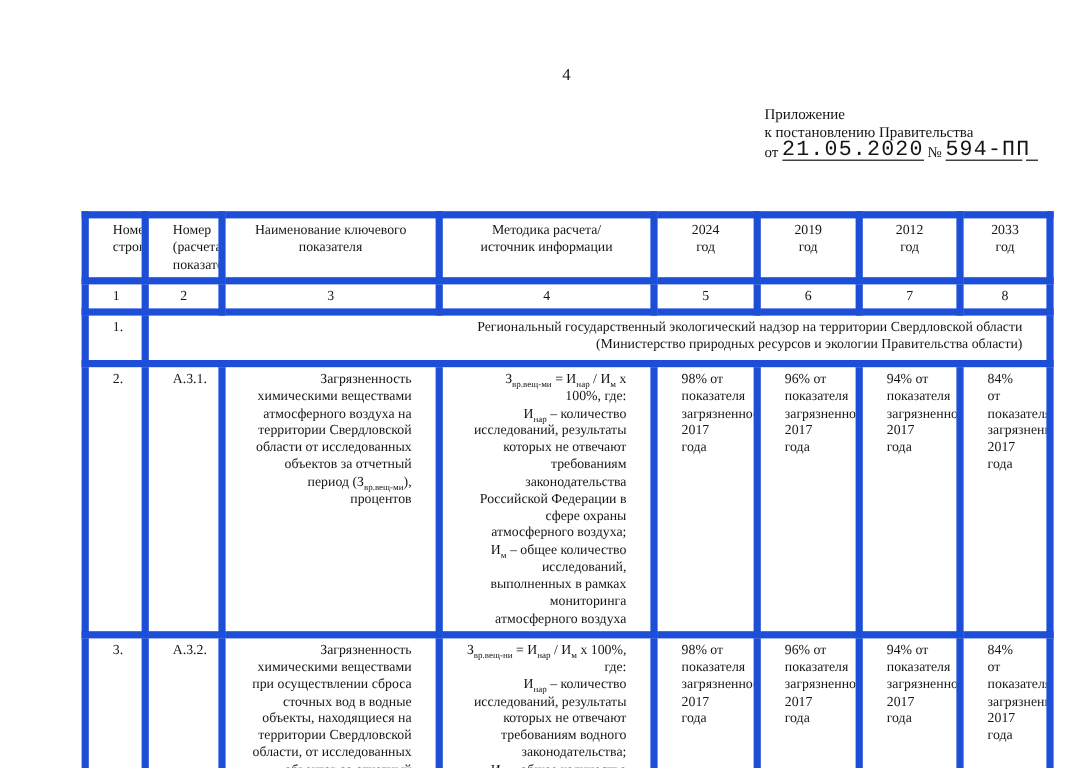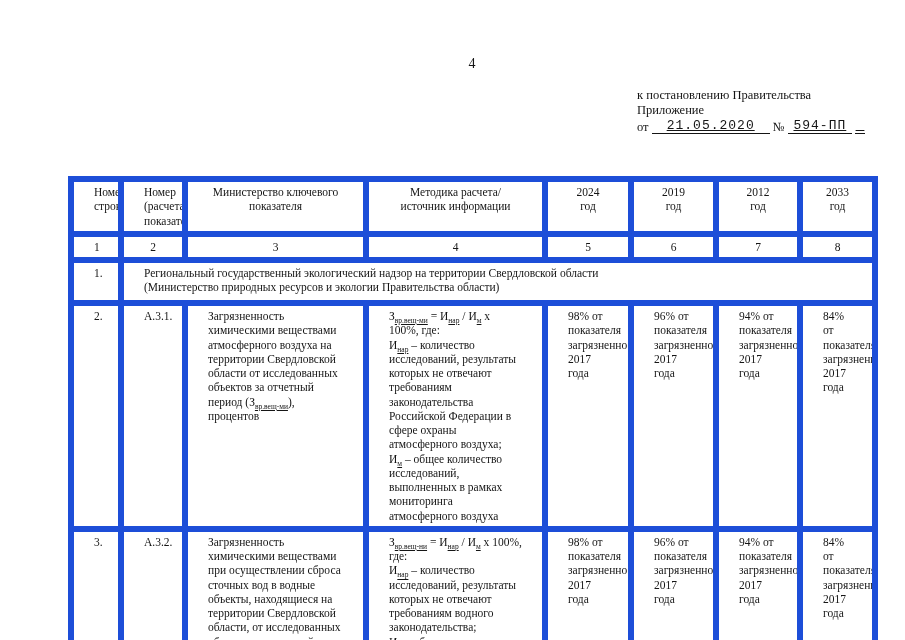--- a/index.html
+++ b/index.html
@@ -13,21 +13,21 @@
     font-size:14px;text-align:center;
   }
   .appendix{
     position:absolute;left:637px;top:88px;width:250px;
     font-size:12.5px;line-height:14.5px;
   }
   .appendix .fill-line{white-space:nowrap;margin-top:1px;}
   .fill{
     display:inline-block;border-bottom:1px solid #151515;text-align:center;
     font-family:"Liberation Mono","DejaVu Sans Mono",monospace;
-    font-size:13px;letter-spacing:1px;vertical-align:bottom;line-height:15px;text-decoration:underline;
+    font-size:18px;letter-spacing:1px;vertical-align:bottom;line-height:15px;
   }
   .fill.date{width:118px;}
   .fill.num{width:64px;}
   .fill.tail{width:10px;}
   table.doc{
     position:absolute;left:68px;top:176px;width:804px;
     border-collapse:collapse;table-layout:fixed;
     border:2px solid #1a1a1a;
   }
   table.doc td{
@@ -40,33 +40,33 @@
   tr.r-head{height:52px;}
   tr.r-nums{height:24px;}
   tr.r-sec{height:43px;}
   tr.r-a31{height:138px;}
   tr.r-a32{height:143px;}
   td.hd{
     text-align:center;font-size:12px;line-height:1.18;padding-top:5px;
   }
   td.cnum{text-align:center;font-size:11.5px;padding-top:3px;}
   td.center{text-align:center;}
-  td.sec-title{text-align:left;padding-top:5px;}
+  td.sec-title{text-align:right;padding-top:5px;}
   td.val{text-align:left;padding:5px 1px 3px 1px;}
-  td.name-cell,td.method-cell{text-align:left;padding:3px 3px 3px 5px;}
-  sub{font-size:7.5px;line-height:0;text-decoration:underline;}
+  td.name-cell,td.method-cell{text-align:right;padding:3px 3px 3px 5px;}
+  sub{font-size:7.5px;line-height:0;}
 </style>
 </head>
 <body>
 
 <div class="page-number">4</div>
 
 <div class="appendix">
+  <div>Приложение</div>
   <div>к постановлению Правительства</div>
-  <div>Приложение</div>
   <div class="fill-line">
     <span>от</span>
     <span class="fill date">21.05.2020</span>
     <span>№</span>
     <span class="fill num">594-ПП</span>
     <span class="fill tail">&nbsp;</span>
   </div>
 </div>
 
 <table class="doc">
@@ -78,21 +78,21 @@
     <col style="width:86px">
       <col style="width:85px">
       <col style="width:84px">
       <col style="width:75px">
   </colgroup>
 
   <tbody>
       <tr class="r-head">
     <td class="hd">Номер строки</td>
     <td class="hd">Номер (расчета) показателя</td>
-    <td class="hd">Министерство ключевого показателя</td>
+    <td class="hd">Наименование ключевого показателя</td>
     <td class="hd">Методика расчета/источник информации</td>
     <td class="hd">2024 год</td>
     <td class="hd">2019 год</td>
     <td class="hd">2012 год</td>
     <td class="hd">2033 год</td>
   </tr>
 
   <tr class="r-nums">
     <td class="cnum">1</td>
     <td class="cnum">2</td>

